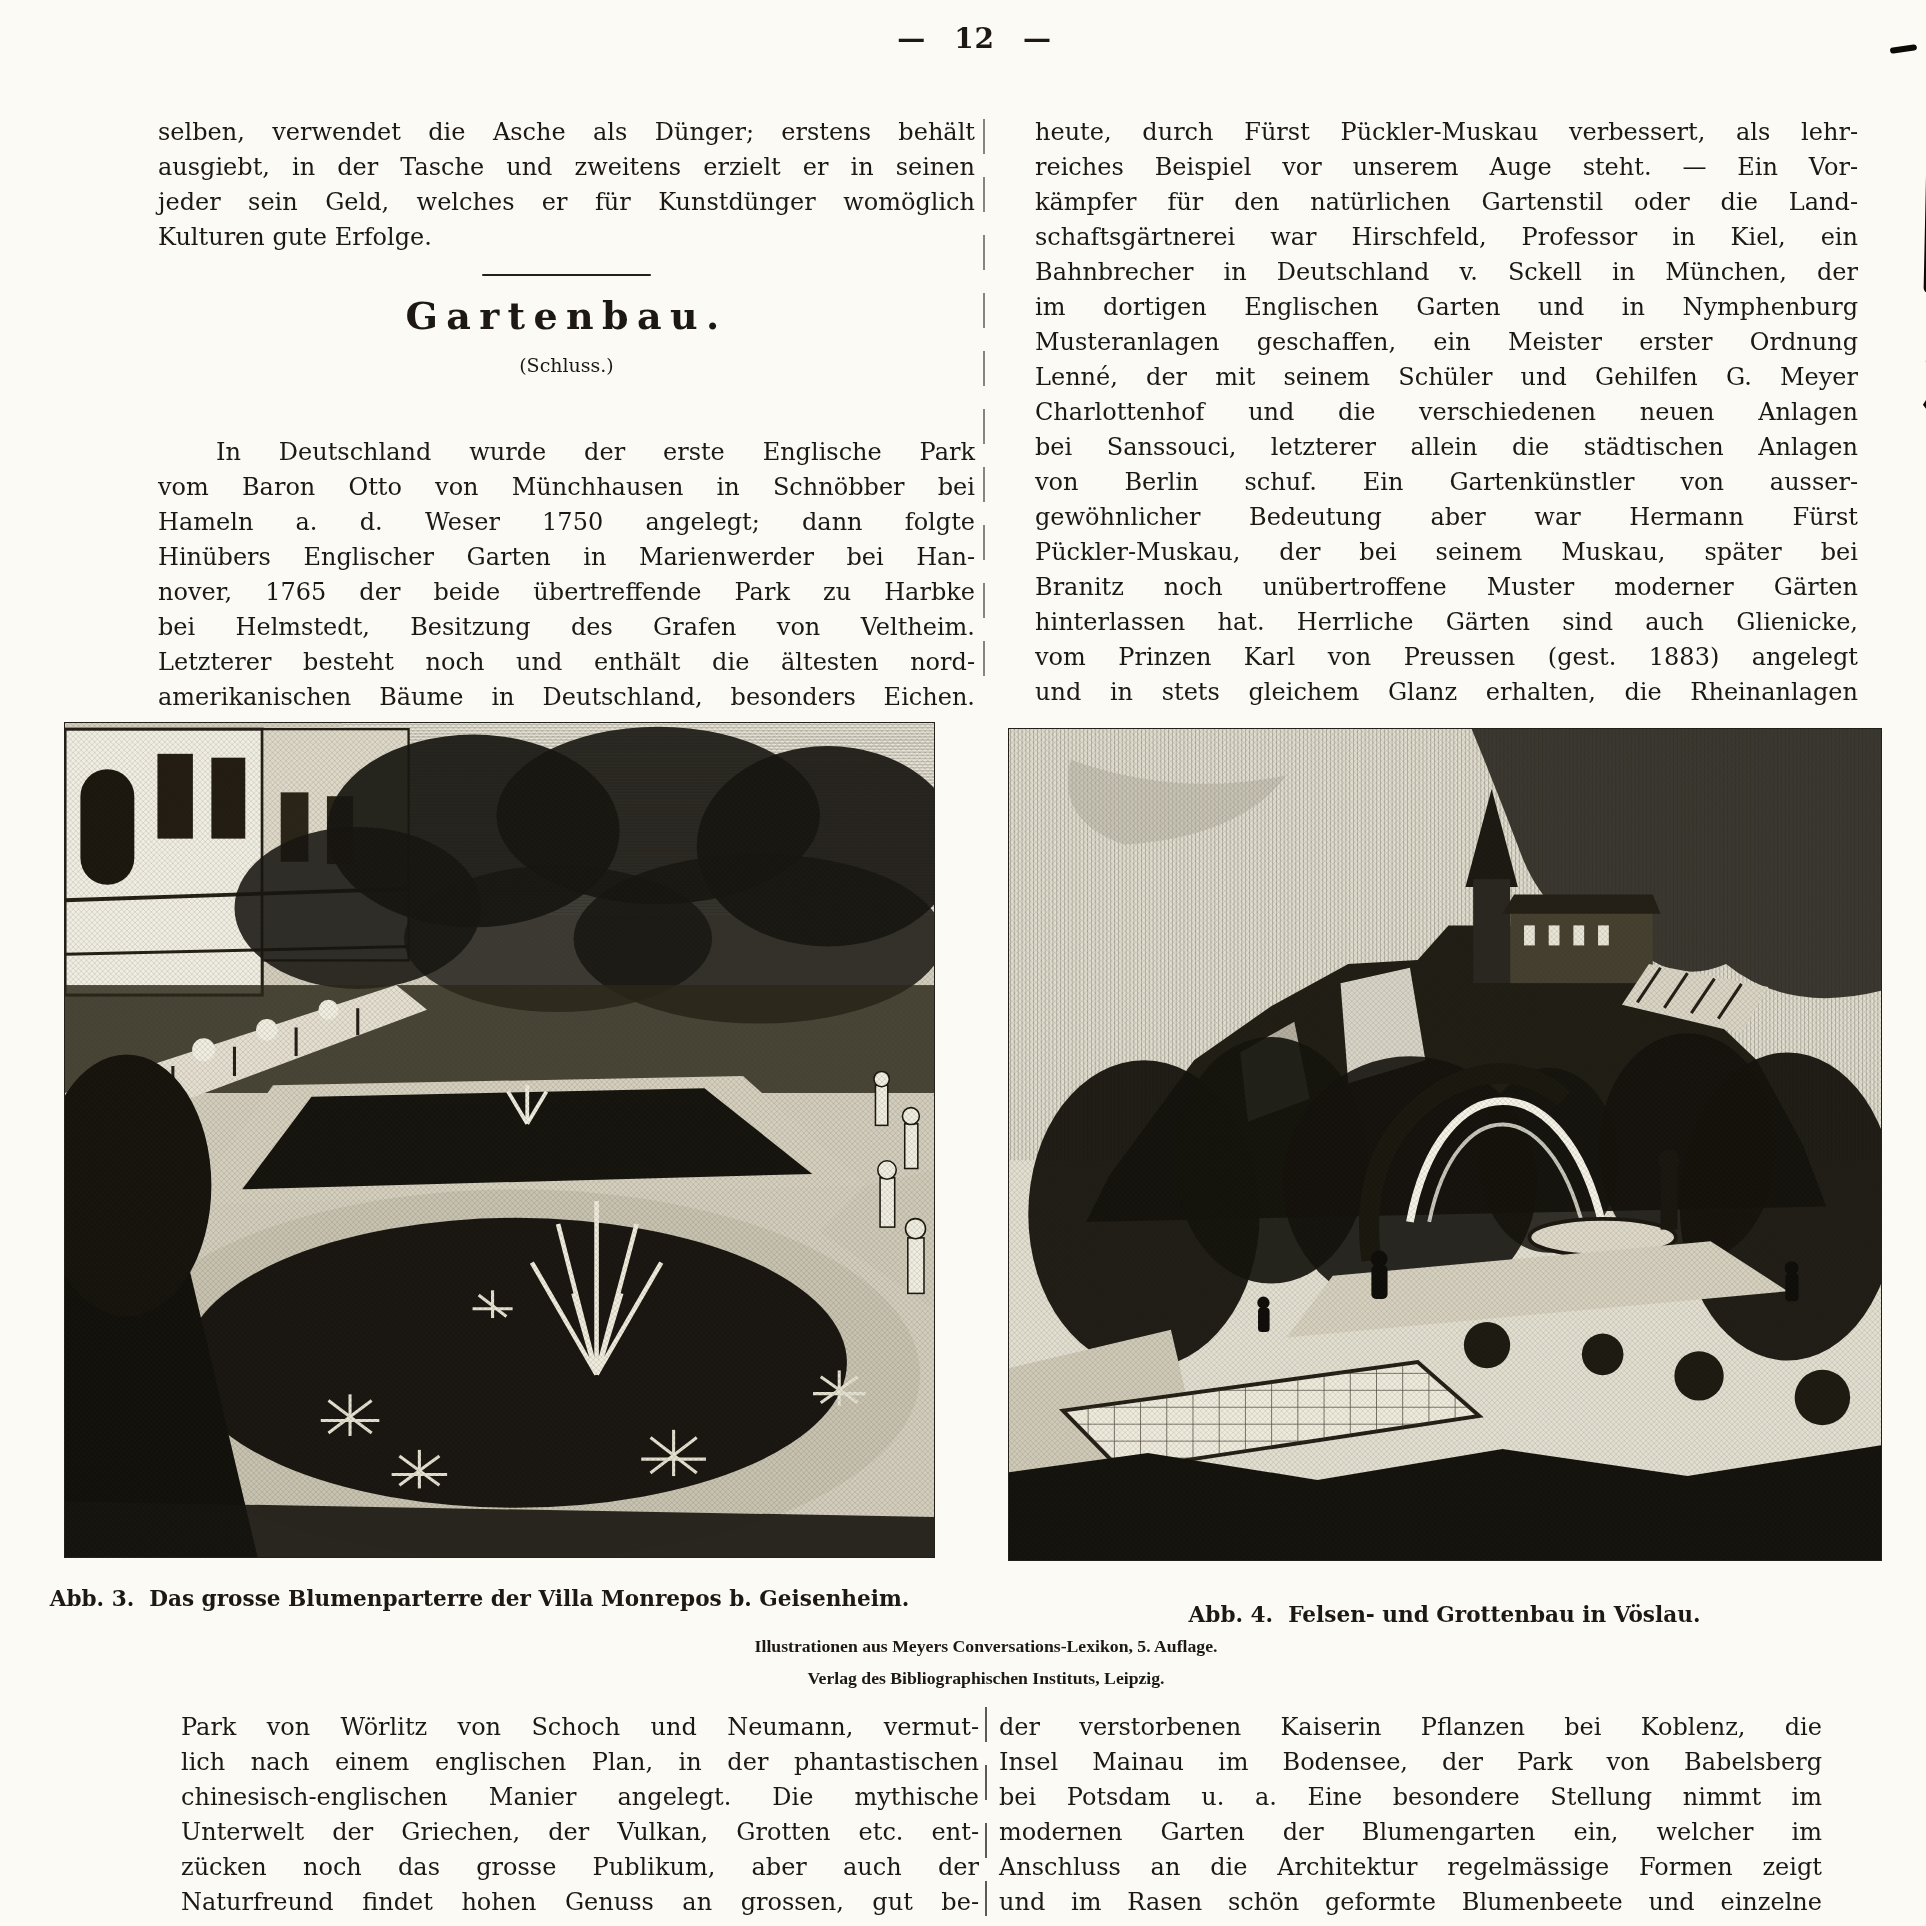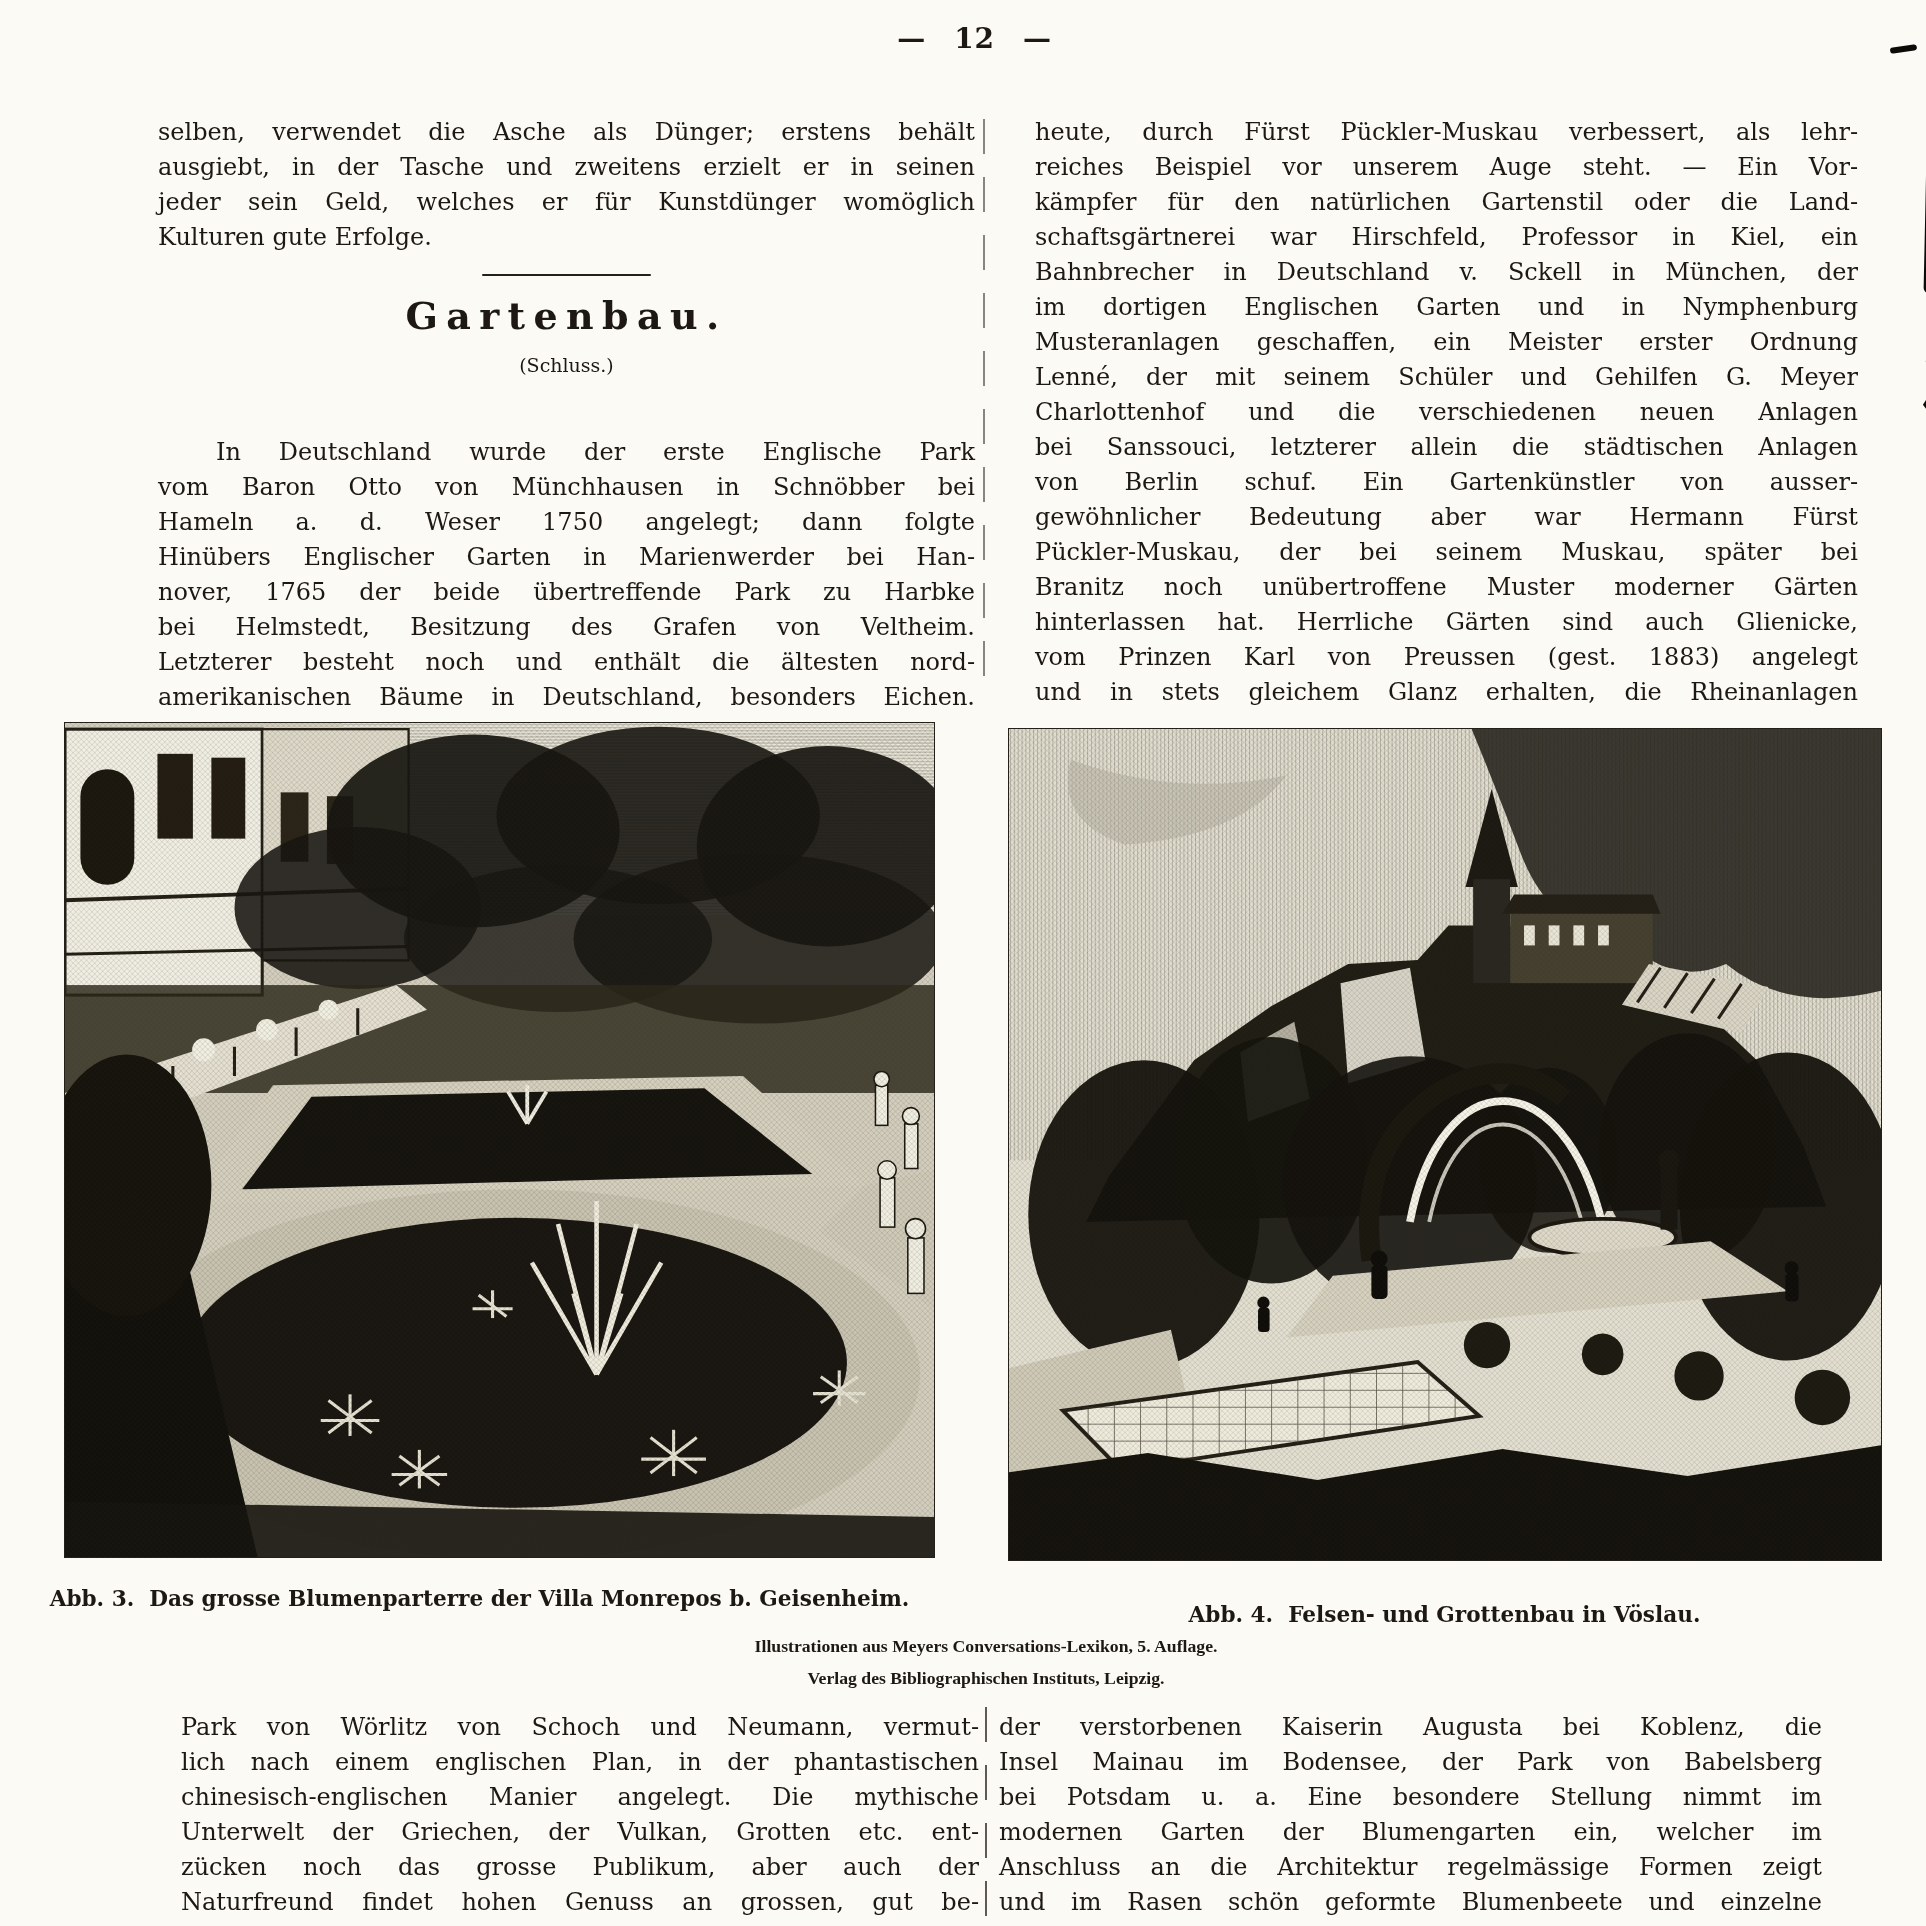--- a/index.html
+++ b/index.html
@@ -359,21 +359,21 @@
       <div class="line">Park von Wörlitz von Schoch und Neumann, vermut-</div>
       <div class="line">lich nach einem englischen Plan, in der phantastischen</div>
       <div class="line">chinesisch-englischen Manier angelegt.  Die mythische</div>
       <div class="line">Unterwelt der Griechen, der Vulkan, Grotten etc. ent-</div>
       <div class="line">zücken noch das grosse Publikum, aber auch der</div>
       <div class="line">Naturfreund findet hohen Genuss an grossen, gut be-</div>
       <div class="line">pflanzten Wasserstücken und herrlichen fremden Bäu-</div>
     </div>
 
   <div class="textcol" style="left:999px;top:1710px;width:823px;">
-      <div class="line">der verstorbenen Kaiserin Augusta bei Koblenz, die</div>
+      <div class="line">der verstorbenen Kaiserin Pflanzen bei Koblenz, die</div>
       <div class="line">Insel Mainau im Bodensee, der Park von Babelsberg</div>
       <div class="line">bei Potsdam u. a.  Eine besondere Stellung nimmt im</div>
       <div class="line">modernen Garten der Blumengarten ein, welcher im</div>
       <div class="line">Anschluss an die Architektur regelmässige Formen zeigt</div>
       <div class="line">und im Rasen schön geformte Blumenbeete und einzelne</div>
       <div class="line">dekorative Pflanzen besitzt. — Zum Schluss verdient</div>
     </div>
 
   <div class="col-divider" id="divider-bottom"></div>
 

